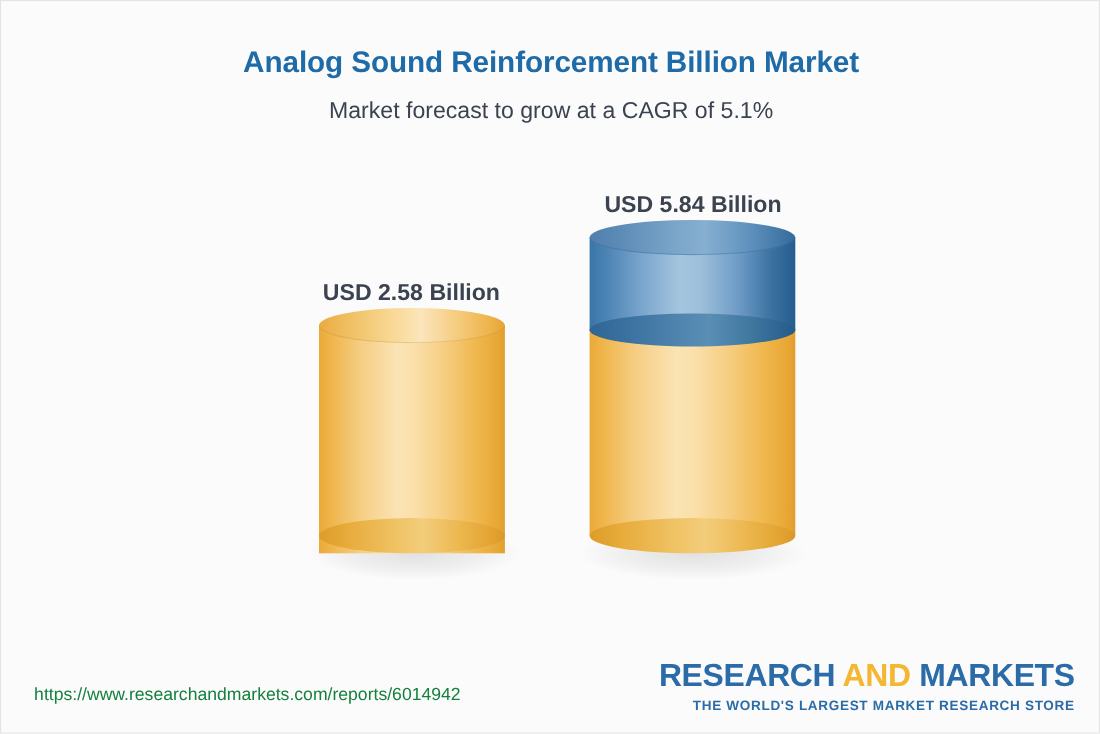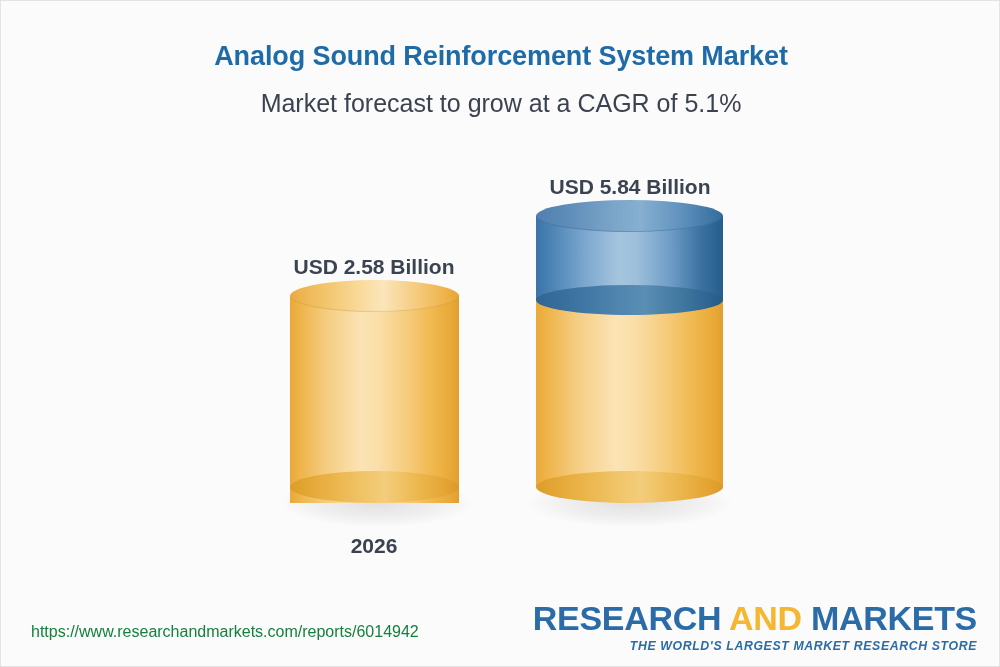--- a/index.html
+++ b/index.html
@@ -21,21 +21,21 @@
   #title{
     position:absolute;left:0;top:40px;width:1000px;
     text-align:center;
     font-size:27px;font-weight:bold;
     color:#1f6ba8;
     letter-spacing:-0.1px;
   }
   #subtitle{
     position:absolute;left:0;top:88px;width:1000px;
     text-align:center;
-    font-size:25px;font-weight:normal;
+    font-size:21px;font-weight:normal;
     color:#3b4250;
   }
 
   
   #plot{position:absolute;left:0;top:0;width:1000px;height:667px;}
 
   .cyl{position:absolute;}
   .cyl .body{position:absolute;left:0;right:0;}
   .cyl .cap{
     position:absolute;left:0;right:0;
@@ -102,57 +102,55 @@
     position:absolute;left:30px;top:622px;
     font-size:16px;color:#15803d;
     white-space:nowrap;
   }
   #logo{
     position:absolute;right:22px;top:600px;
     text-align:right;
     line-height:1;
   }
   #logo-main{
-    font-size:34px;font-weight:bold;
+    font-size:29px;font-weight:bold;
     color:#2b6ca8;letter-spacing:-0.3px;
     white-space:nowrap;
   }
   #logo-main .and{color:#f5b731;}
   #logo-tag{
     margin-top:5px;
     font-size:12.3px;font-weight:bold;
     color:#2b6ca8;letter-spacing:0.62px;
     white-space:nowrap;
-    font-style:italic;
   }
 </style>
 </head>
 <body>
 
 <div id="canvas">
 
-  <div id="title">Analog Sound Reinforcement System Market</div>
+  <div id="title">Analog Sound Reinforcement Billion Market</div>
   <div id="subtitle">Market forecast to grow at a CAGR of 5.1%</div>
 
   <div id="plot">
 
     <div class="val-label" style="left:233px;top:236px;width:280px;">USD 2.58 Billion</div>
 
     <div class="shadow" style="left:281px;top:478px;width:190px;height:48px;"></div>
 
     <div class="cyl" style="left:289px;top:279px;width:169px;height:231px;">
 
       <div class="body gold-body" style="top:16px;height:207px;"></div>
 
       <div class="cap gold-cap-dark" style="top:191px;height:32px;"></div>
 
       <div class="cap gold-cap" style="top:0px;height:32px;box-shadow:inset 0 -1px 0 rgba(180,130,30,.25);"></div>
     </div>
 
-    <div class="cat-label" style="left:233px;top:533px;width:280px;">2026</div>
 
     <div class="val-label" style="left:489px;top:156px;width:280px;">USD 5.84 Billion</div>
 
     <div class="shadow" style="left:527px;top:478px;width:204px;height:48px;"></div>
 
     <div class="cyl" style="left:535px;top:199px;width:187px;height:311px;">
 
       <div class="body gold-body" style="top:99px;height:188px;"></div>
 
       <div class="cap gold-cap-dark" style="top:271px;height:32px;"></div>

